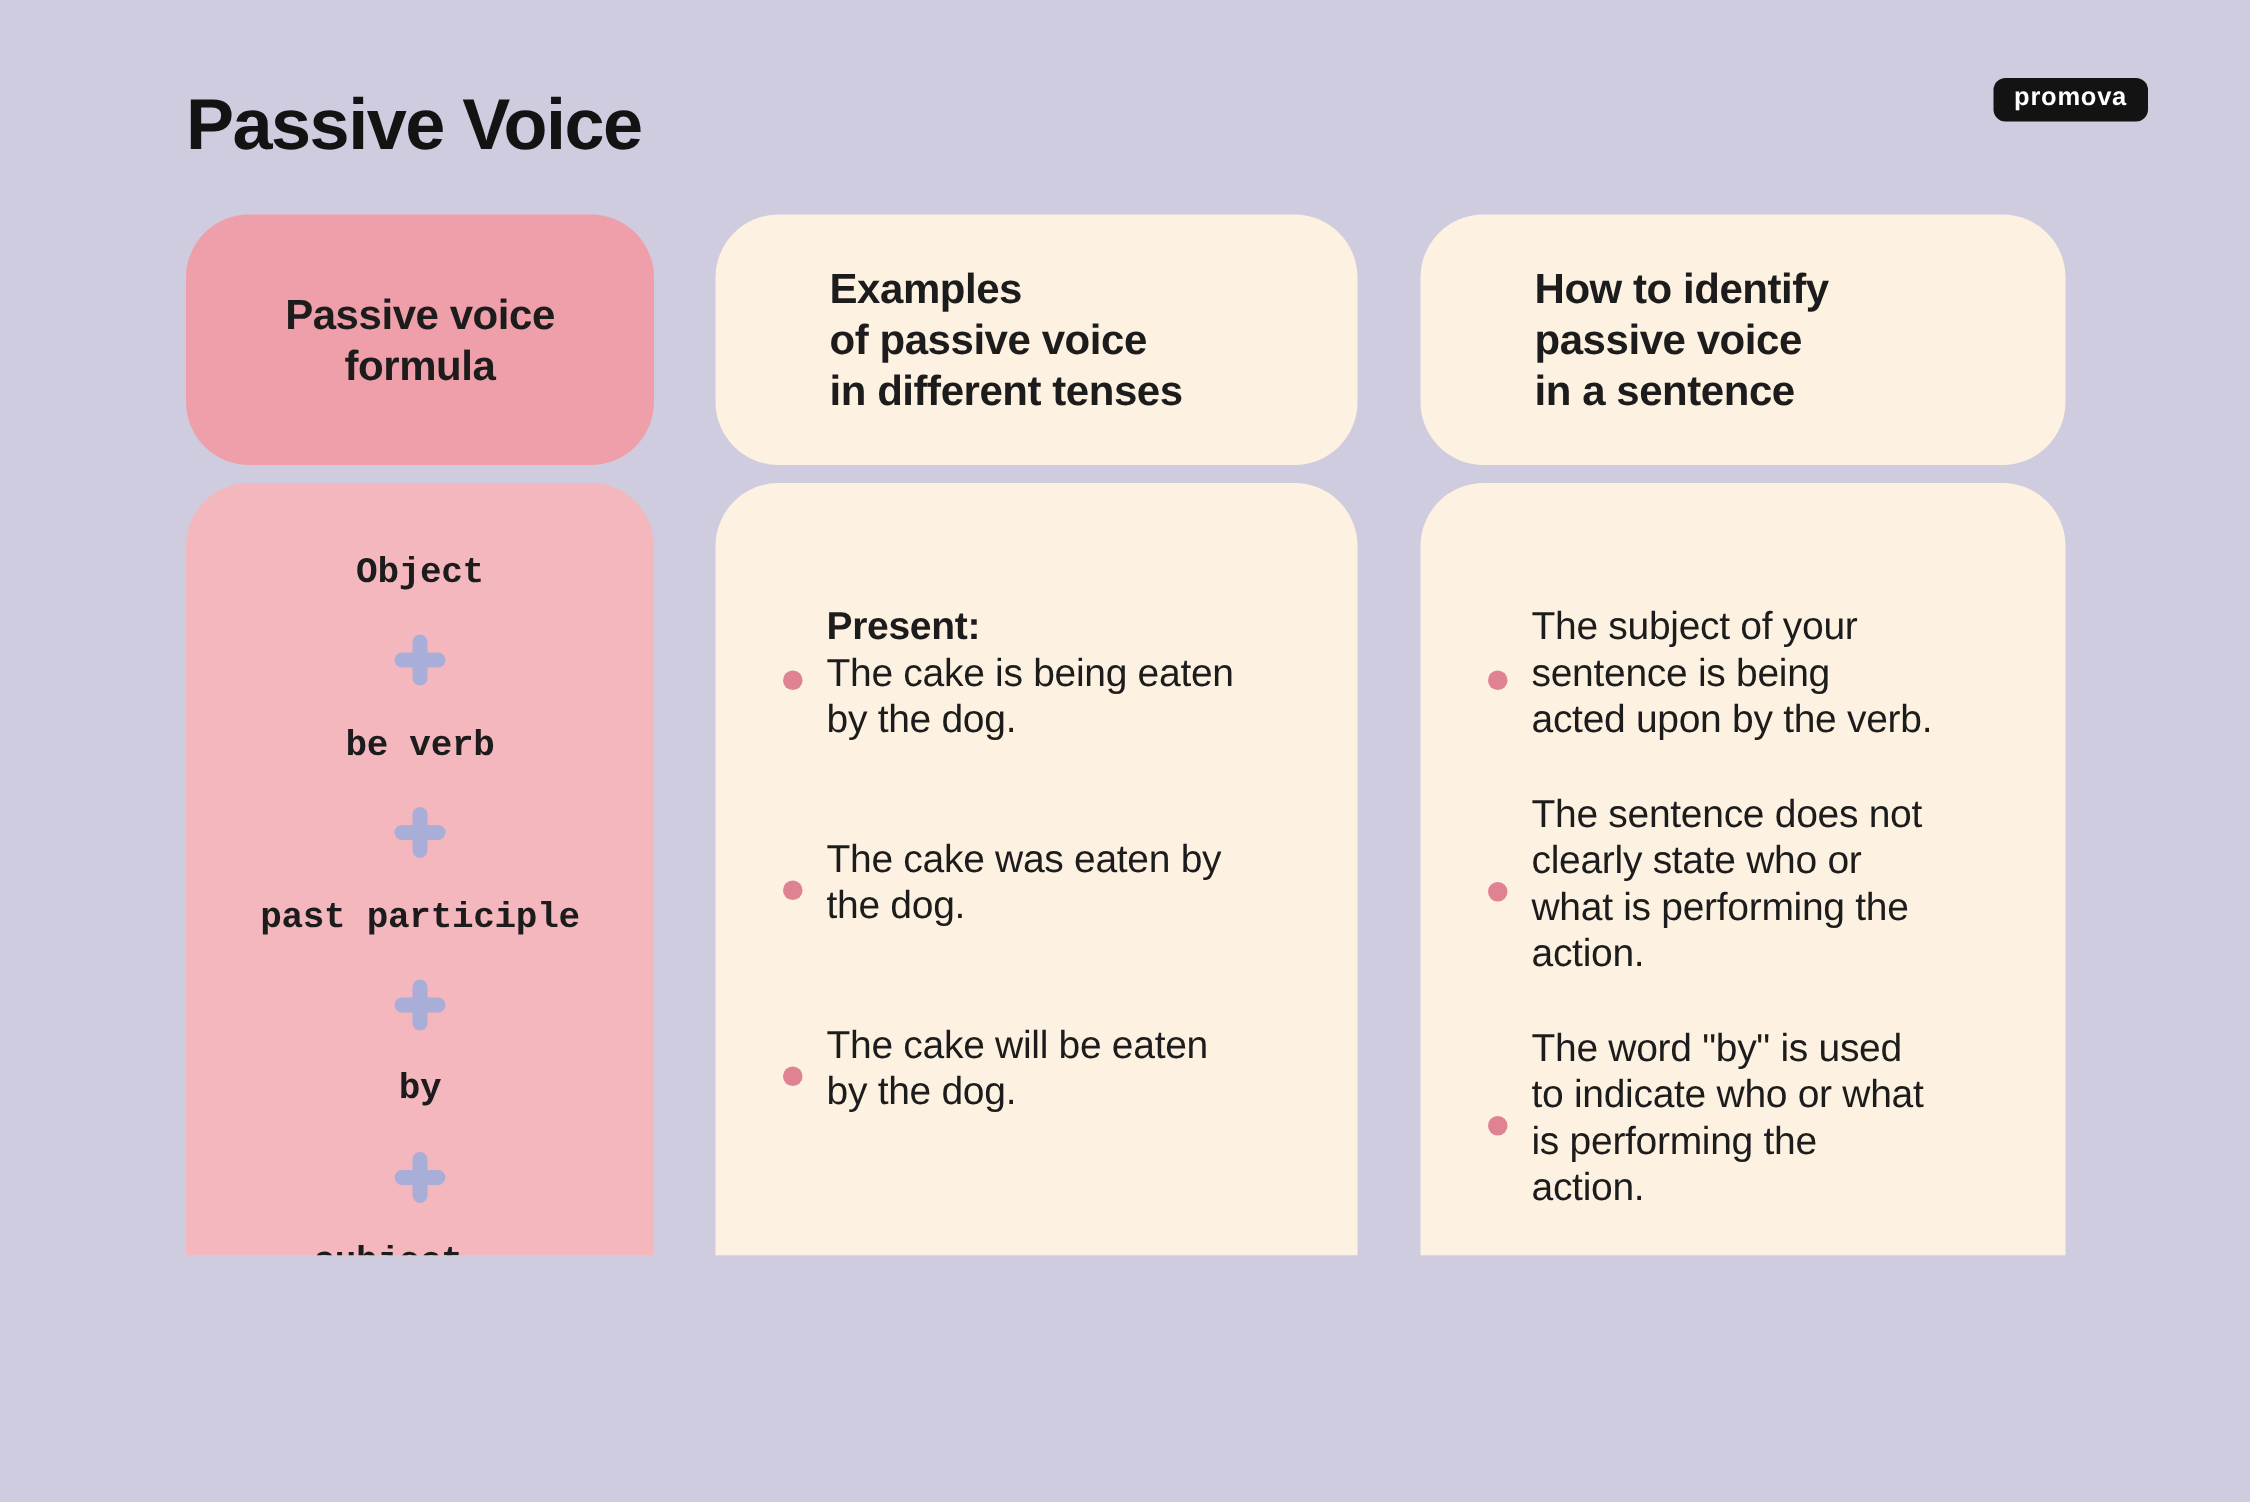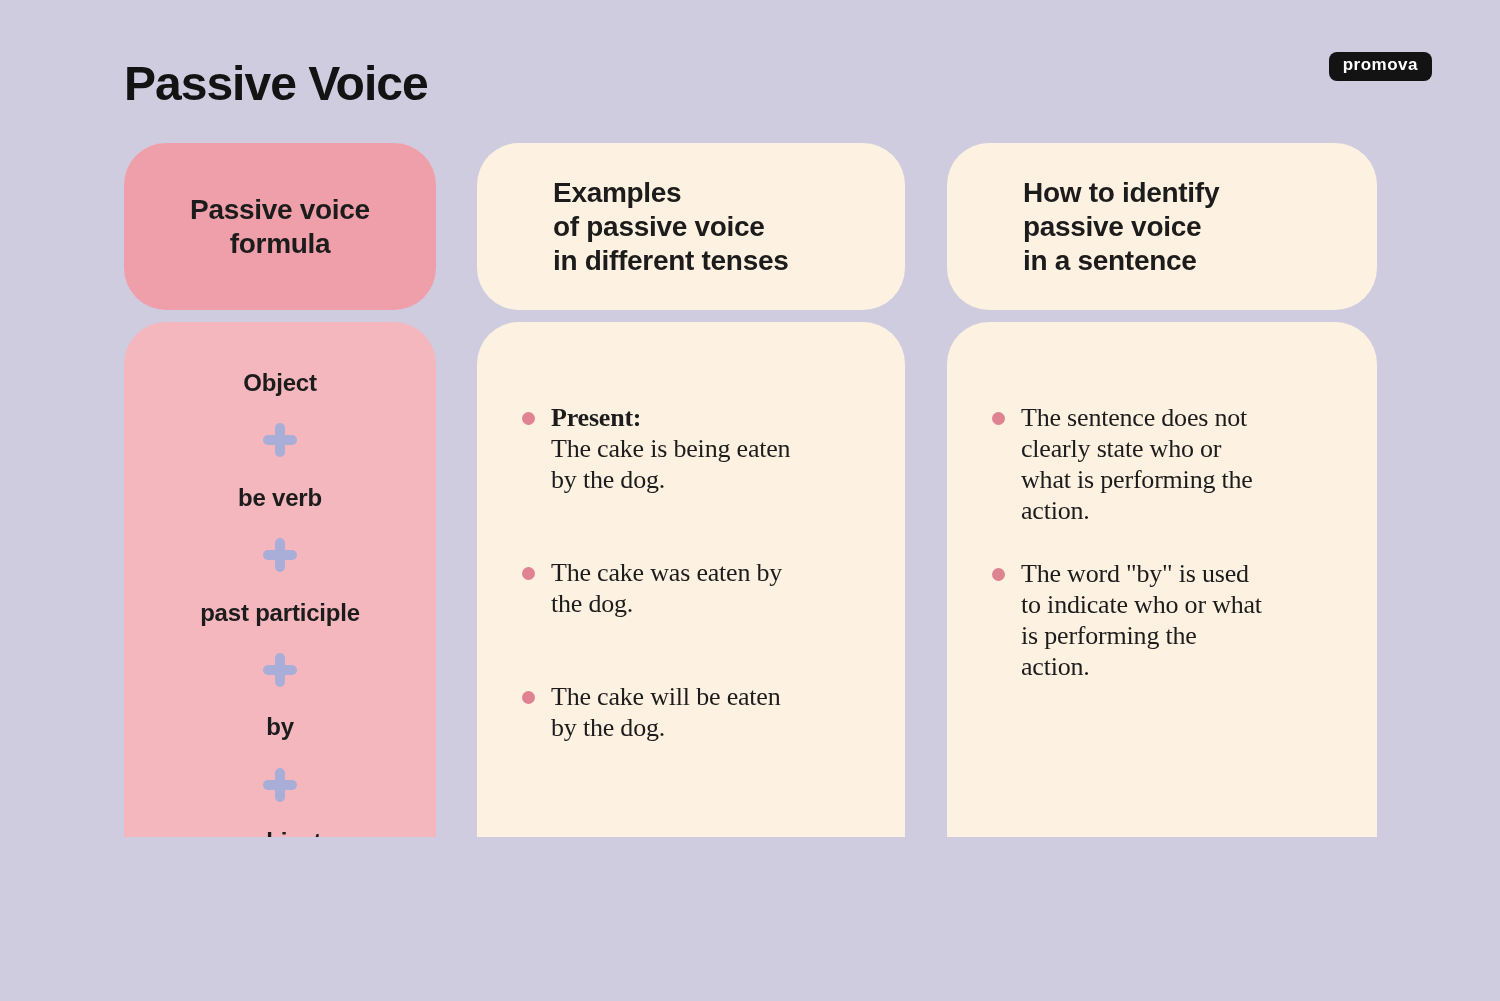--- a/index.html
+++ b/index.html
@@ -65,45 +65,46 @@
   .formula-body {
     display: flex;
     flex-direction: column;
     align-items: center;
     justify-content: space-between;
     padding: 46px 10px 48px 10px;
   }
   .formula-item {
     font-size: 24px;
     font-weight: 700;
-    text-align: center;
+    text-align: left;
     line-height: 30px;
     white-space: pre-line;
     letter-spacing: -0.2px;
+    font-family: Liberation Mono, monospace;
   }
   .plus-icon { position: relative; width: 34px; height: 34px; }
   .plus-icon::before, .plus-icon::after {
     content: "";
     position: absolute;
     background: #a8aed7;
     border-radius: 5px;
   }
   .plus-icon::before { left: 0; top: 12px; width: 34px; height: 10px; }
   .plus-icon::after  { left: 12px; top: 0; width: 10px; height: 34px; }
 
   
   .bullet-list {
     display: flex;
     flex-direction: column;
     padding: 80px 30px 30px 45px;
   }
   .col2 .bullet-list { gap: 62px; }
   .col3 .bullet-list { gap: 32px; }
 
-  .bullet-row { display: flex; align-items: flex-start; font-family: Liberation Serif, serif; }
+  .bullet-row { display: flex; align-items: center; }
   .dot {
     flex: 0 0 auto;
     width: 13px;
     height: 13px;
     border-radius: 50%;
     background: #df8292;
     margin: 10px 16px 0 0;
   }
   .bullet-text {
     font-size: 26px;
@@ -174,20 +175,26 @@
 
   <section class="col col3">
     <div class="card header cream">
       <div class="header-text">How to identify
 passive voice
 in a sentence</div>
     </div>
     <div class="card body cream bullet-list">
       <div class="bullet-row">
         <span class="dot"></span>
+        <div class="bullet-text pre">The subject of your
+sentence is being
+acted upon by the verb.</div>
+      </div>
+      <div class="bullet-row">
+        <span class="dot"></span>
         <div class="bullet-text pre">The sentence does not
 clearly state who or
 what is performing the
 action.</div>
       </div>
       <div class="bullet-row">
         <span class="dot"></span>
         <div class="bullet-text pre">The word "by" is used
 to indicate who or what
 is performing the

